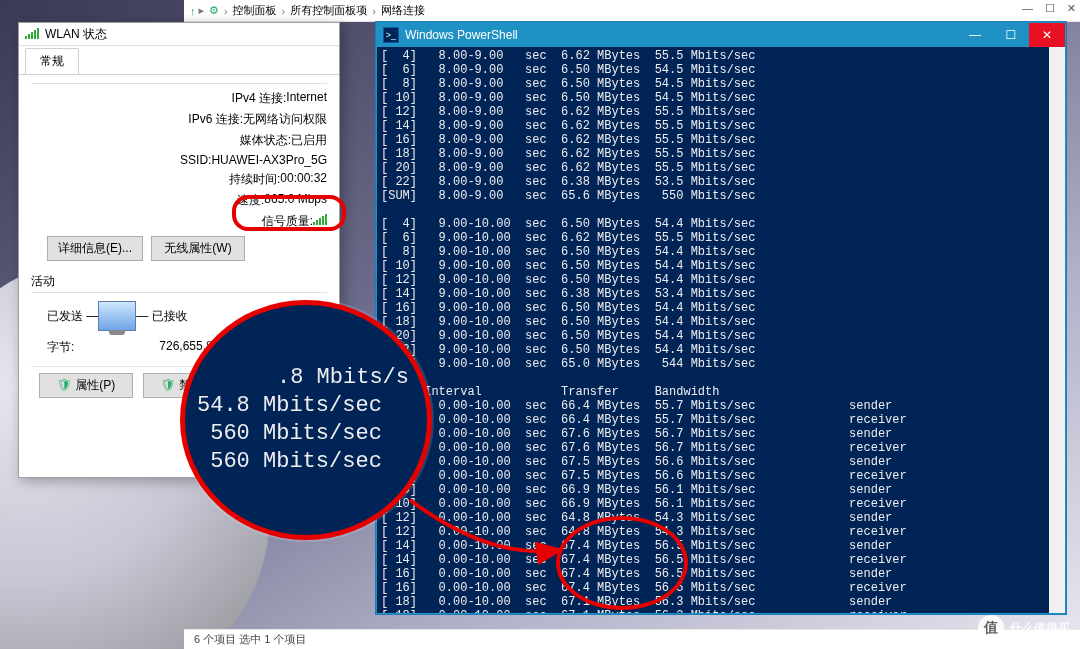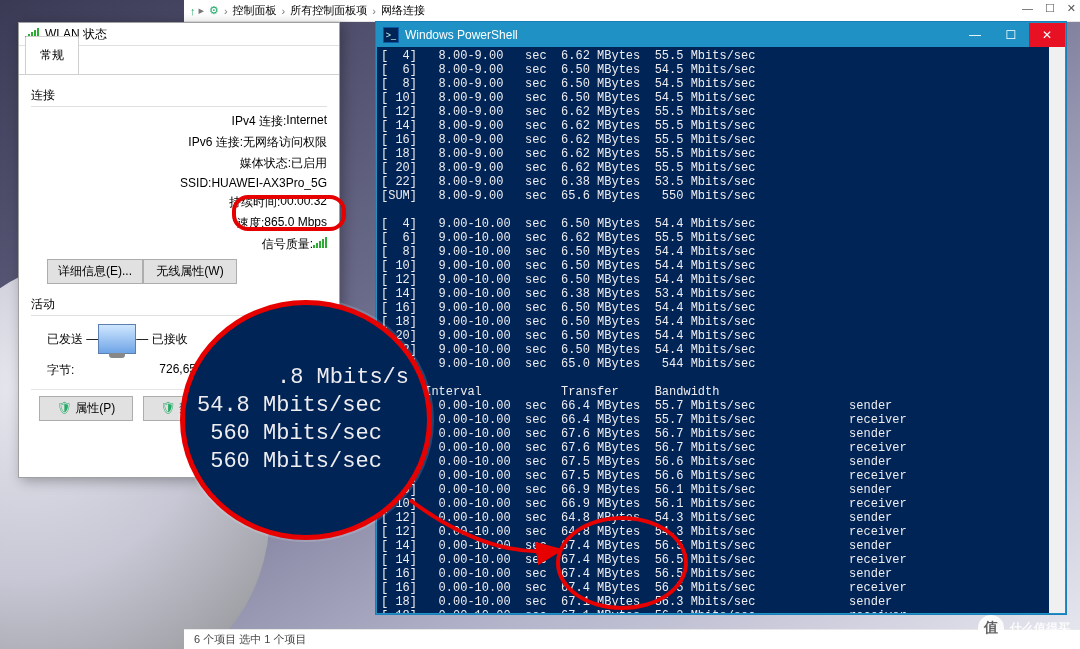--- a/index.html
+++ b/index.html
@@ -11,28 +11,28 @@
   .explorer-bar .sep{color:#777;margin:0 3px}
   .explorer-bar .chrome{position:absolute;right:4px;top:2px;display:flex;gap:12px;color:#555;font-size:11px}
   
   .wlan{position:absolute;left:18px;top:22px;width:320px;height:454px;background:#fff;border:1px solid #a0a0a0;box-shadow:3px 3px 12px rgba(0,0,0,.3);color:#000}
   .wlan-title{height:22px;background:#fff;border-bottom:1px solid #e0e0e0;display:flex;align-items:center;padding:0 6px;font-size:12px}
   .wlan-title .sig{display:inline-block;margin-right:6px}
   .sigbars{display:inline-flex;align-items:flex-end;gap:1px;height:12px}
   .sigbars span{width:2px;background:#2eaa37}
   .sigbars span:nth-child(1){height:3px}.sigbars span:nth-child(2){height:5px}.sigbars span:nth-child(3){height:7px}.sigbars span:nth-child(4){height:9px}.sigbars span:nth-child(5){height:11px}
   .wlan-tabs{height:28px;display:flex;align-items:flex-end;padding:0 6px;background:#fff}
-  .wlan-tab{border:1px solid #d0d0d0;border-bottom:none;padding:10px 14px;font-size:12px;background:#fff;border-radius:2px 2px 0 0}
+  .wlan-tab{border:1px solid #d0d0d0;border-bottom:none;padding:4px 14px;font-size:12px;background:#fff;border-radius:2px 2px 0 0}
   .wlan-body{border-top:1px solid #d0d0d0;padding:8px 12px}
   .grp-title{color:#000;margin:4px 0 2px}
   .grp-rule{height:1px;background:#e0e0e0;margin-bottom:4px}
   .row{display:flex;justify-content:flex-end;padding:2px 0 2px 16px;font-size:12px}
   .row .k{color:#000}.row .v{color:#000}
   .btn{display:inline-block;border:1px solid #adadad;background:#e1e1e1;padding:3px 10px;font-size:12px;min-width:72px;text-align:center}
-  .btn-row{padding:4px 0 8px 16px;display:flex;}
+  .btn-row{padding:4px 0 8px 16px;display:flex;gap:8px}
   .activity{padding:4px 0 2px 16px;display:flex;align-items:center;justify-content:flex-start;font-size:12px}
   .activity .pcicon{width:36px;height:28px;background:linear-gradient(#cfe7ff,#6fa4e6);border:1px solid #5a7fb0;position:relative}
   .activity .pcicon::after{content:"";position:absolute;left:10px;bottom:-5px;width:16px;height:5px;background:#888;border-radius:0 0 3px 3px}
   .bytes-row{display:flex;justify-content:space-between;padding:6px 16px}
   .bottom-btns{display:flex;gap:10px;padding:6px 8px;border-top:1px solid #e6e6e6;margin-top:4px}
   .wlan-close{position:absolute;right:10px;bottom:10px}
   
   .ps{position:absolute;left:376px;top:22px;width:688px;height:590px;background:#fff;border:1px solid #1f91c4;box-shadow:0 0 0 1px #1a7fb8}
   .ps-title{height:24px;background:#1f91c4;color:#fff;display:flex;align-items:center;padding:0 6px;font-size:12px;position:relative}
   .ps-title .psicon{width:14px;height:14px;background:#012456;border:1px solid #0a5aa6;margin-right:6px;display:flex;align-items:center;justify-content:center;color:#cfe;font-size:9px}
@@ -82,21 +82,20 @@
             <span></span>
             <span></span>
             <span></span>
           </span></span>
       <span>WLAN 状态</span>
     </div>
     <div class="wlan-tabs">
       <div class="wlan-tab">常规</div>
     </div>
     <div class="wlan-body">
-      <div class="grp-title">连接</div>
       <div class="grp-rule"></div>
       <div class="row">
           <span class="k">IPv4 连接:</span>
           <span class="v">Internet</span>
         </div>
       <div class="row">
           <span class="k">IPv6 连接:</span>
           <span class="v">无网络访问权限</span>
         </div>
       <div class="row">

